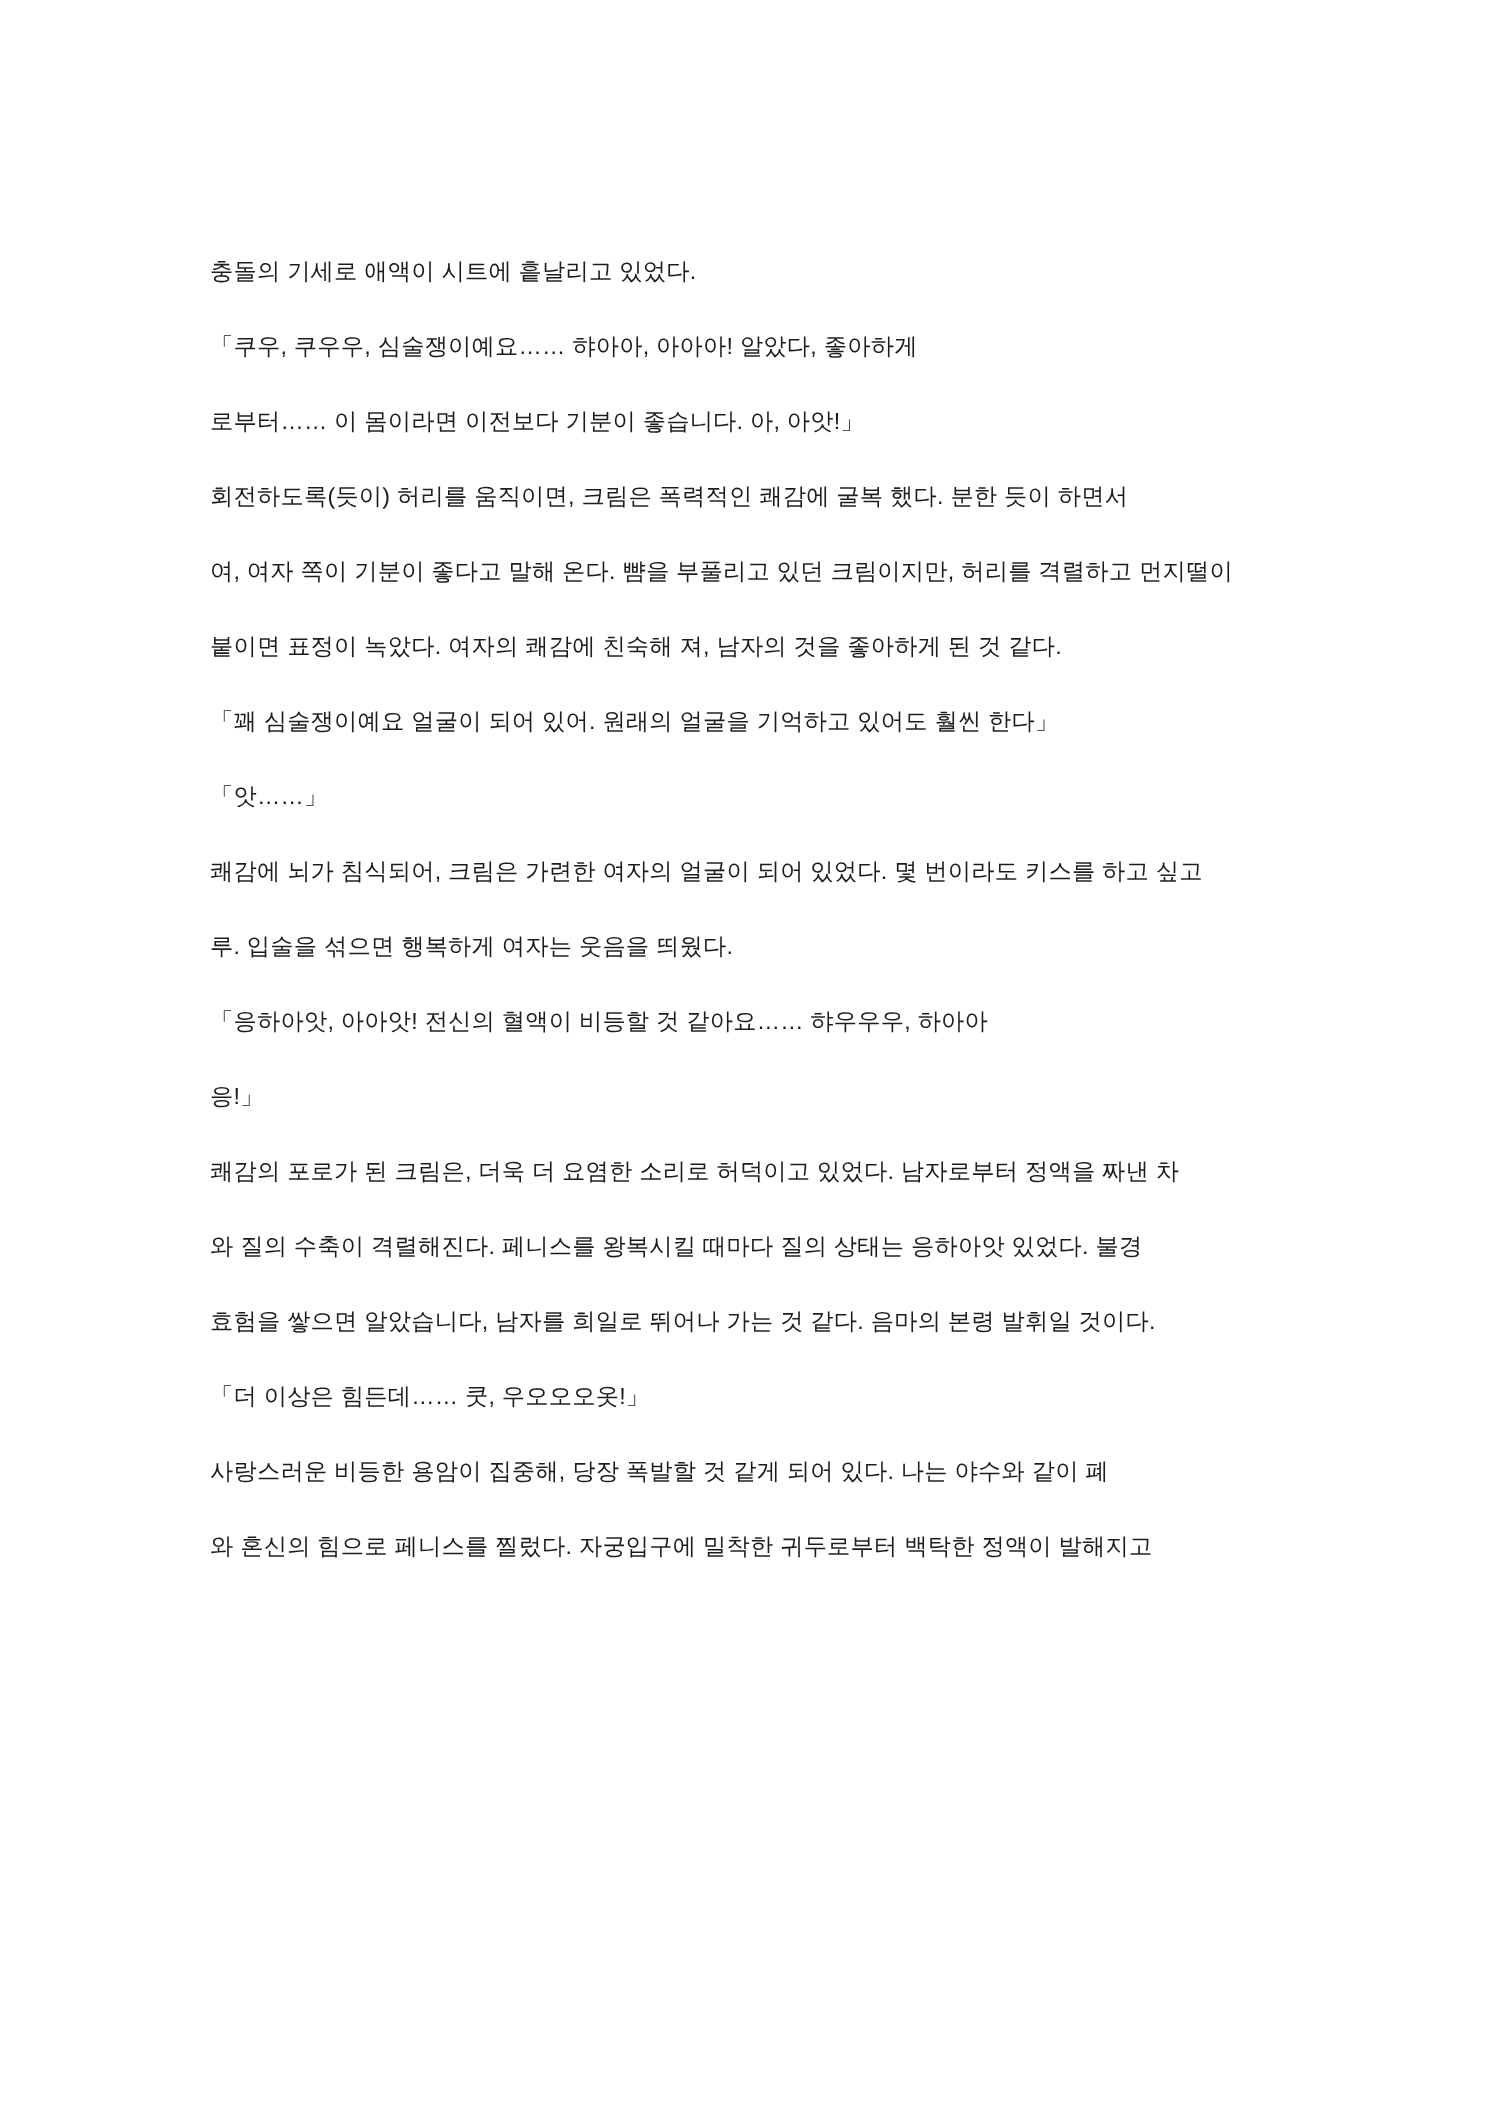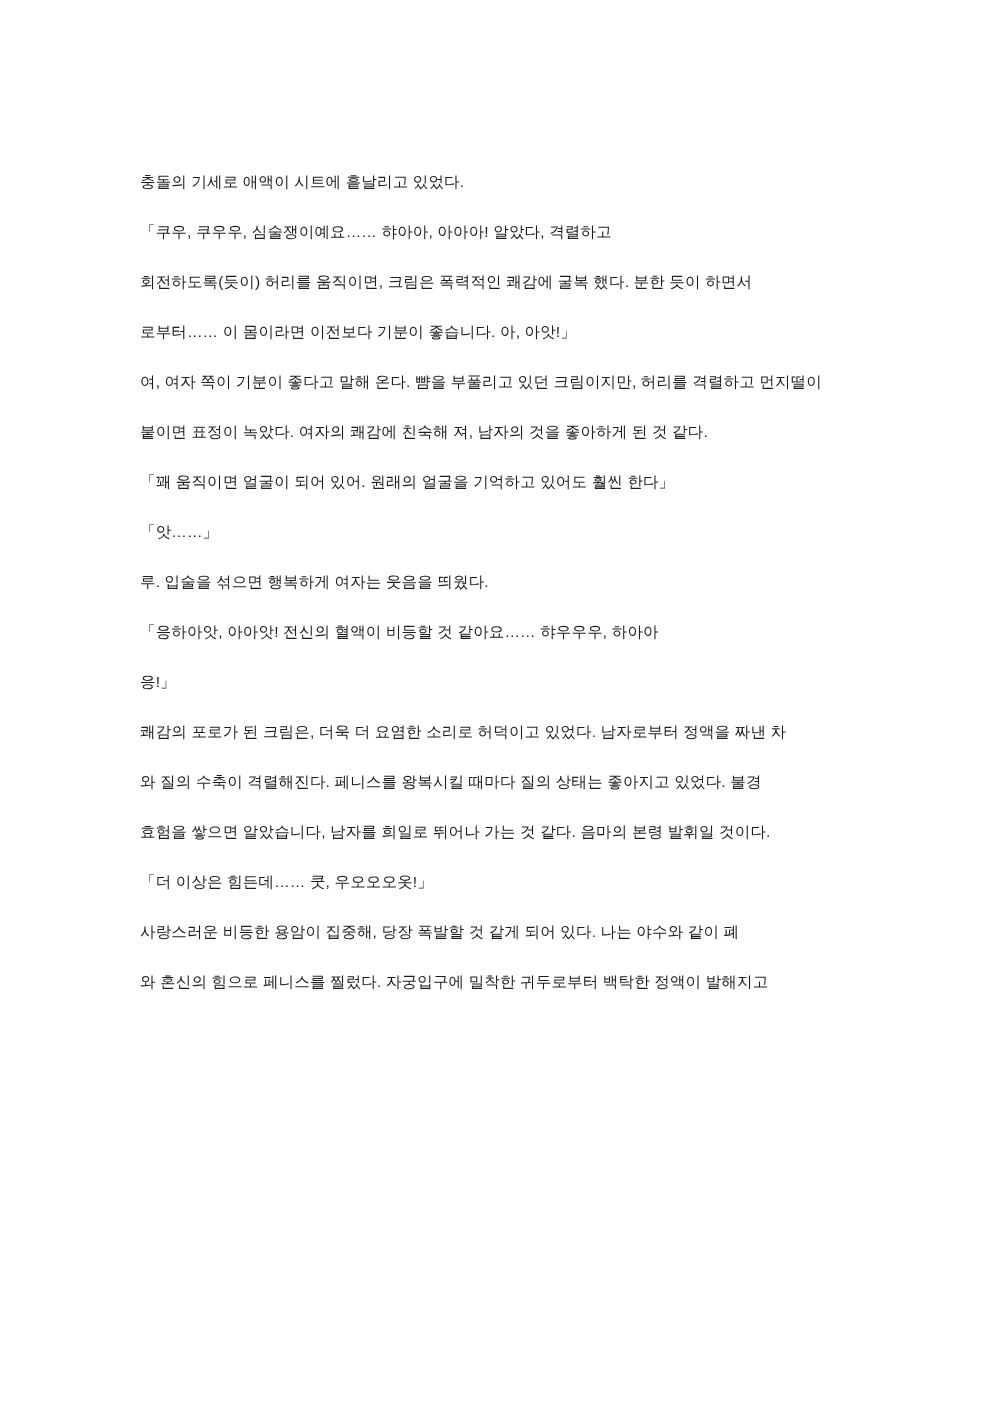--- a/index.html
+++ b/index.html
@@ -35,30 +35,31 @@
   .para:last-child {
     margin-bottom: 16px;
   }
 </style>
 </head>
 <body>
 
 <div class="page">
   <div class="doc-body">
     <p class="para">충돌의 기세로 애액이 시트에 흩날리고 있었다.</p>
-    <p class="para">「쿠우, 쿠우우, 심술쟁이예요…… 햐아아, 아아아! 알았다, 격렬하고</p>
+    <p class="para">「쿠우, 쿠우우, 심술쟁이예요…… 햐아아, 아아아! 알았다, 좋아하게</p>
+    <p class="para">로부터…… 이 몸이라면 이전보다 기분이 좋습니다. 아, 아앗!」</p>
     <p class="para">회전하도록(듯이) 허리를 움직이면, 크림은 폭력적인 쾌감에 굴복 했다. 분한 듯이 하면서</p>
-    <p class="para">로부터…… 이 몸이라면 이전보다 기분이 좋습니다. 아, 아앗!」</p>
     <p class="para">여, 여자 쪽이 기분이 좋다고 말해 온다. 뺨을 부풀리고 있던 크림이지만, 허리를 격렬하고 먼지떨이</p>
     <p class="para">붙이면 표정이 녹았다. 여자의 쾌감에 친숙해 져, 남자의 것을 좋아하게 된 것 같다.</p>
-    <p class="para">「꽤 움직이면 얼굴이 되어 있어. 원래의 얼굴을 기억하고 있어도 훨씬 한다」</p>
+    <p class="para">「꽤 심술쟁이예요 얼굴이 되어 있어. 원래의 얼굴을 기억하고 있어도 훨씬 한다」</p>
     <p class="para">「앗……」</p>
+    <p class="para">쾌감에 뇌가 침식되어, 크림은 가련한 여자의 얼굴이 되어 있었다. 몇 번이라도 키스를 하고 싶고</p>
     <p class="para">루. 입술을 섞으면 행복하게 여자는 웃음을 띄웠다.</p>
     <p class="para">「응하아앗, 아아앗! 전신의 혈액이 비등할 것 같아요…… 햐우우우, 하아아</p>
     <p class="para">응!」</p>
     <p class="para">쾌감의 포로가 된 크림은, 더욱 더 요염한 소리로 허덕이고 있었다. 남자로부터 정액을 짜낸 차</p>
-    <p class="para">와 질의 수축이 격렬해진다. 페니스를 왕복시킬 때마다 질의 상태는 좋아지고 있었다. 불경</p>
+    <p class="para">와 질의 수축이 격렬해진다. 페니스를 왕복시킬 때마다 질의 상태는 응하아앗 있었다. 불경</p>
     <p class="para">효험을 쌓으면 알았습니다, 남자를 희일로 뛰어나 가는 것 같다. 음마의 본령 발휘일 것이다.</p>
     <p class="para">「더 이상은 힘든데…… 쿳, 우오오오옷!」</p>
     <p class="para">사랑스러운 비등한 용암이 집중해, 당장 폭발할 것 같게 되어 있다. 나는 야수와 같이 폐</p>
     <p class="para">와 혼신의 힘으로 페니스를 찔렀다. 자궁입구에 밀착한 귀두로부터 백탁한 정액이 발해지고</p>
   </div>
 </div>
 
 </body></html>

